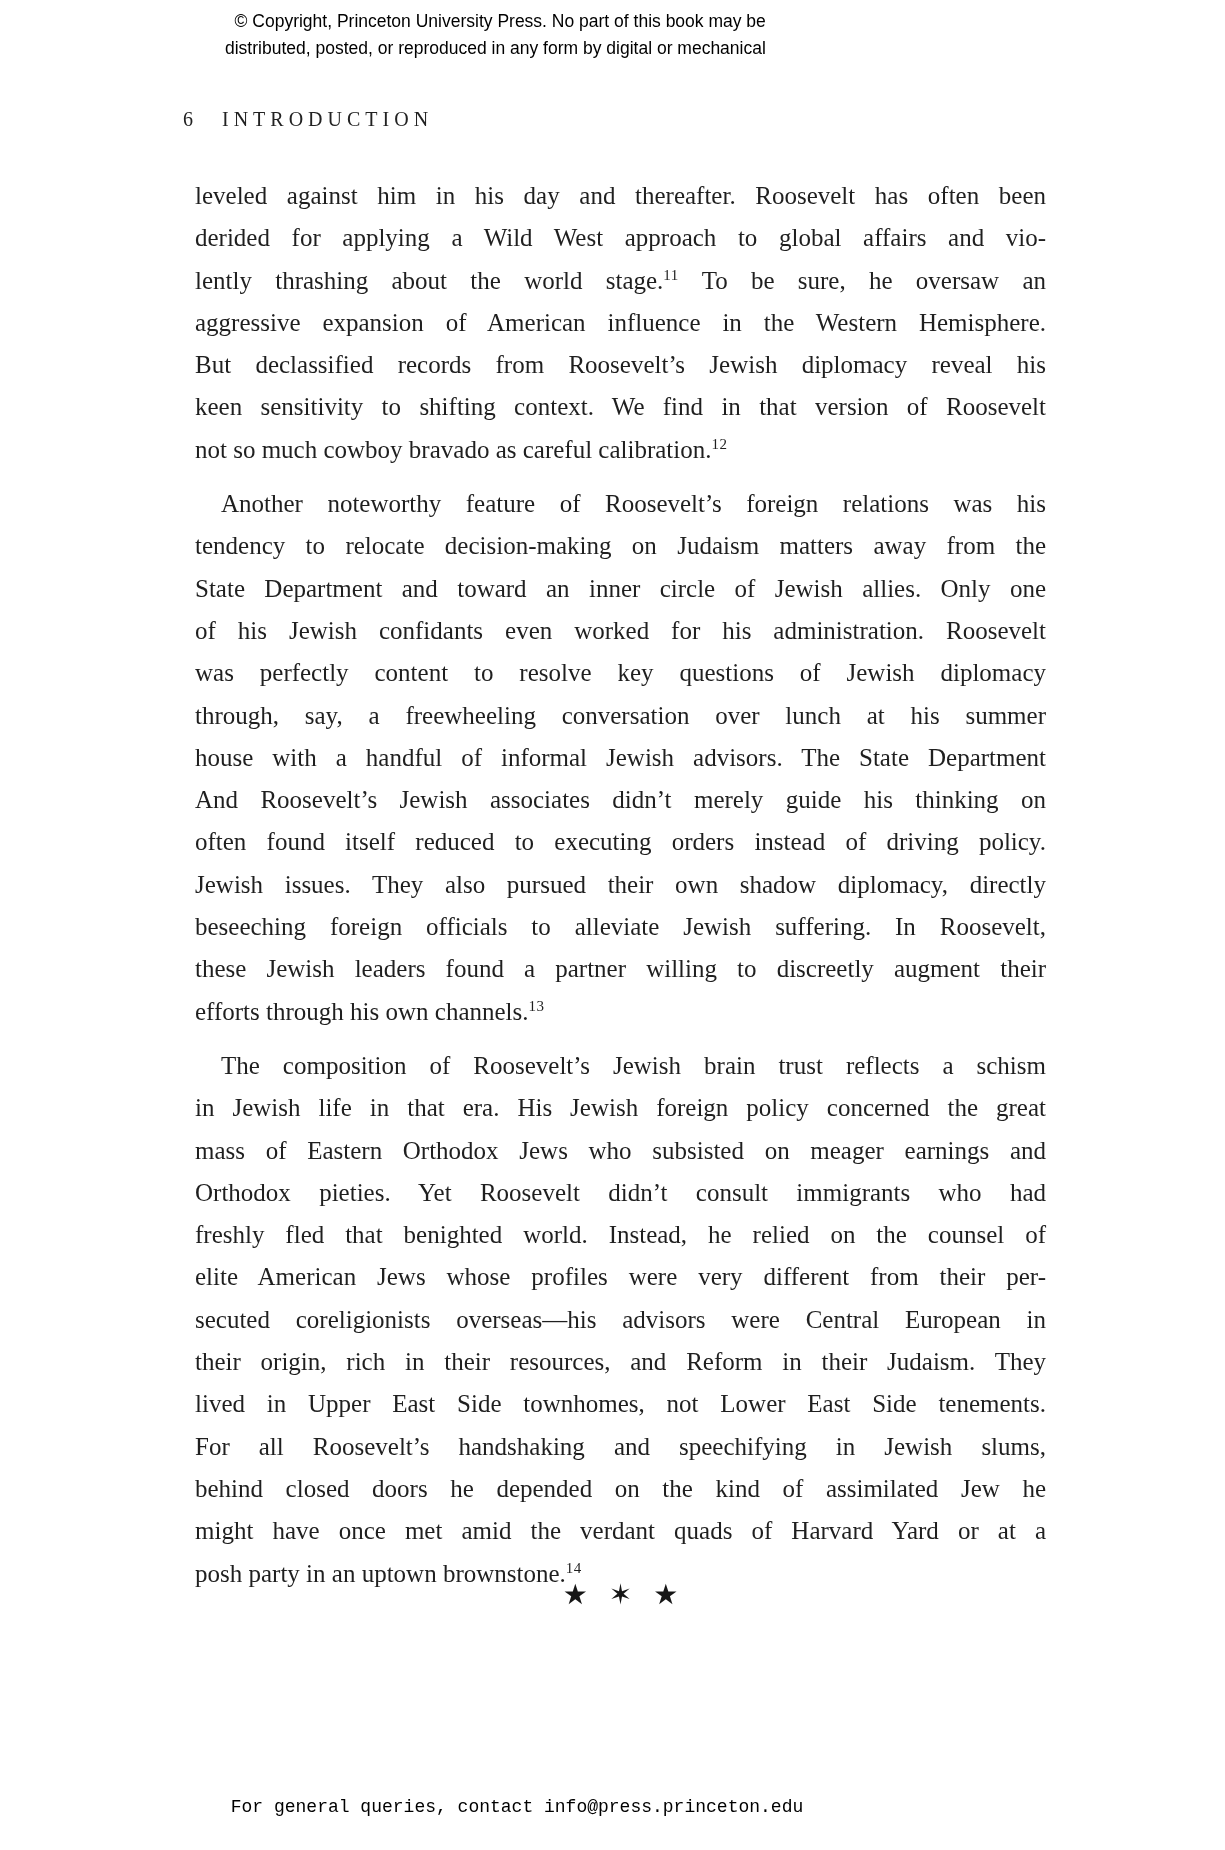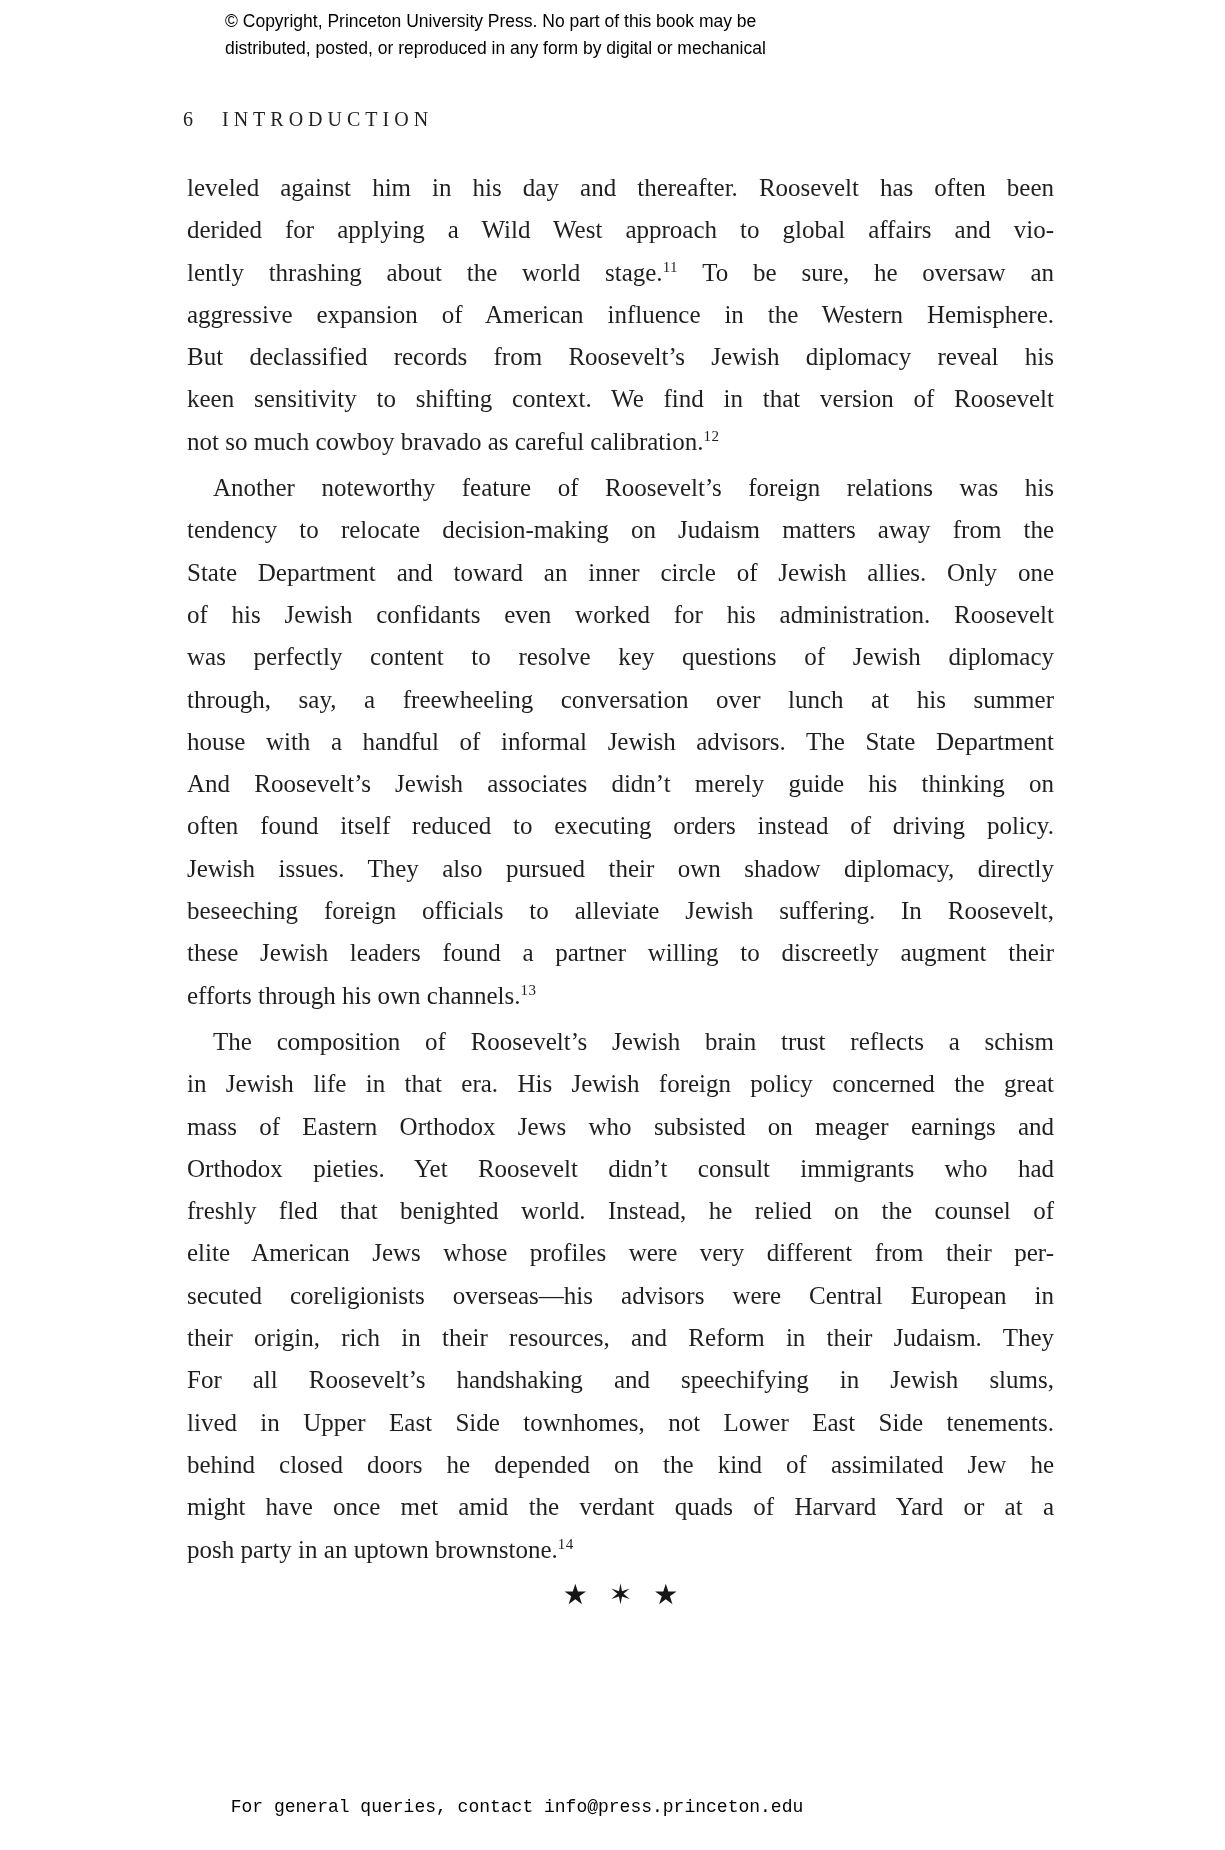--- a/index.html
+++ b/index.html
@@ -3,33 +3,33 @@
 <meta charset="utf-8">
 <style>
   html,body { margin:0; padding:0; background:#ffffff; }
   .page {
     position:relative; width:1225px; height:1850px; background:#ffffff;
     font-family:"Liberation Serif", serif; overflow:hidden;
   }
   .copyright {
     position:absolute; left:225px; top:8px;
     font-family:"Liberation Sans", sans-serif;
-    font-size:17.5px; line-height:27px; color:#000000; text-align:left;
+    font-size:17.5px; line-height:27px; color:#000000; text-align:right;
   }
   .running-head {
     position:absolute; left:183px; top:108px; width:875px;
     color:#222222; font-size:20px;
   }
   .running-head .pagenum { margin-right:28px; letter-spacing:1px; }
   .running-head .title { letter-spacing:5px; }
   .body-text {
     position:absolute; left:183px; top:163px; width:875px;
     font-size:25px; line-height:42.3px; color:#1f1f1f;
   }
-  .para { margin:4px; }
+  .para { margin:12px; }
   .line { text-align:justify; text-align-last:justify; white-space:normal; }
   .line.last { text-align-last:left; }
   .para.indent .line:first-child { text-indent:26px; }
   .line sup { font-size:60%; line-height:0; letter-spacing:0.5px; }
   .separator {
     position:absolute; left:183px; top:1578px; width:875px;
     text-align:center; font-size:28px; color:#161616;
     font-family:"DejaVu Sans", sans-serif;
   }
   .separator .star { margin:0 6px; }
@@ -80,22 +80,22 @@
       </div>
       <div class="para indent">
         <div class="line">The composition of Roosevelt’s Jewish brain trust reflects a schism</div>
         <div class="line">in Jewish life in that era. His Jewish foreign policy concerned the great</div>
         <div class="line">mass of Eastern Orthodox Jews who subsisted on meager earnings and</div>
         <div class="line">Orthodox pieties. Yet Roosevelt didn’t consult immigrants who had</div>
         <div class="line">freshly fled that benighted world. Instead, he relied on the counsel of</div>
         <div class="line">elite American Jews whose profiles were very different from their per-</div>
         <div class="line">secuted coreligionists overseas—his advisors were Central European in</div>
         <div class="line">their origin, rich in their resources, and Reform in their Judaism. They</div>
+        <div class="line">lived in Upper East Side townhomes, not Lower East Side tenements.</div>
         <div class="line">For all Roosevelt’s handshaking and speechifying in Jewish slums,</div>
-        <div class="line">lived in Upper East Side townhomes, not Lower East Side tenements.</div>
         <div class="line">behind closed doors he depended on the kind of assimilated Jew he</div>
         <div class="line">might have once met amid the verdant quads of Harvard Yard or at a</div>
         <div class="line last">posh party in an uptown brownstone.<sup>14</sup></div>
       </div>
     </div>
 
   <div class="separator">
     <span class="star">★</span>
     <span class="star">✶</span>
     <span class="star">★</span>

